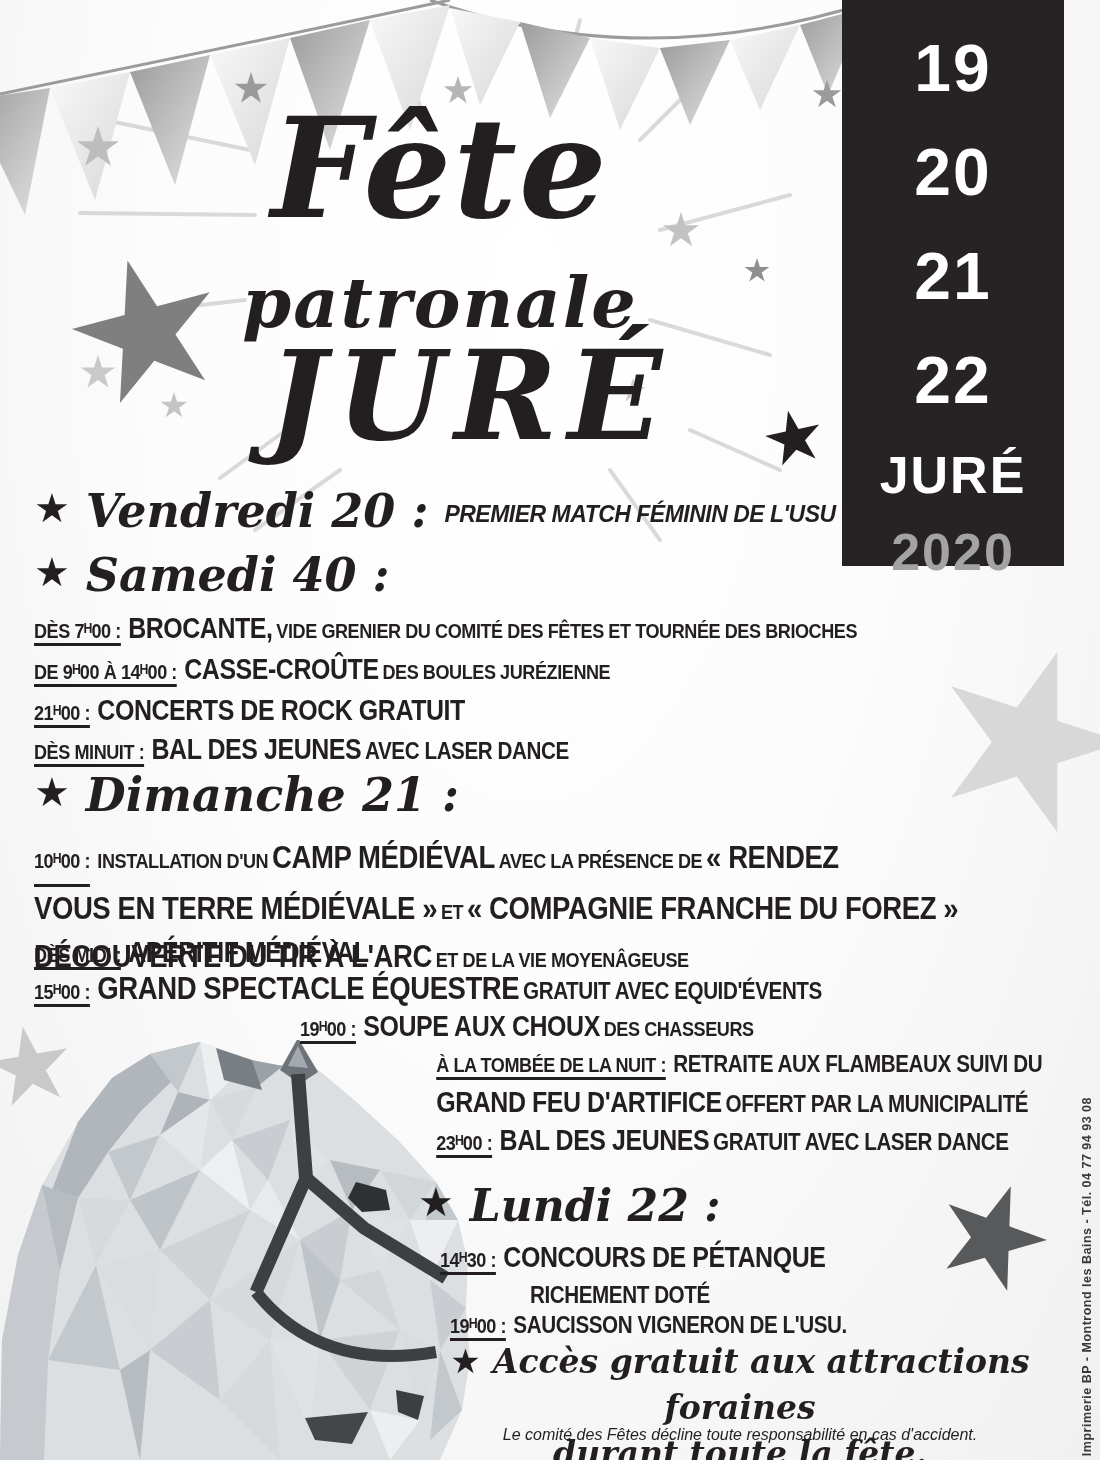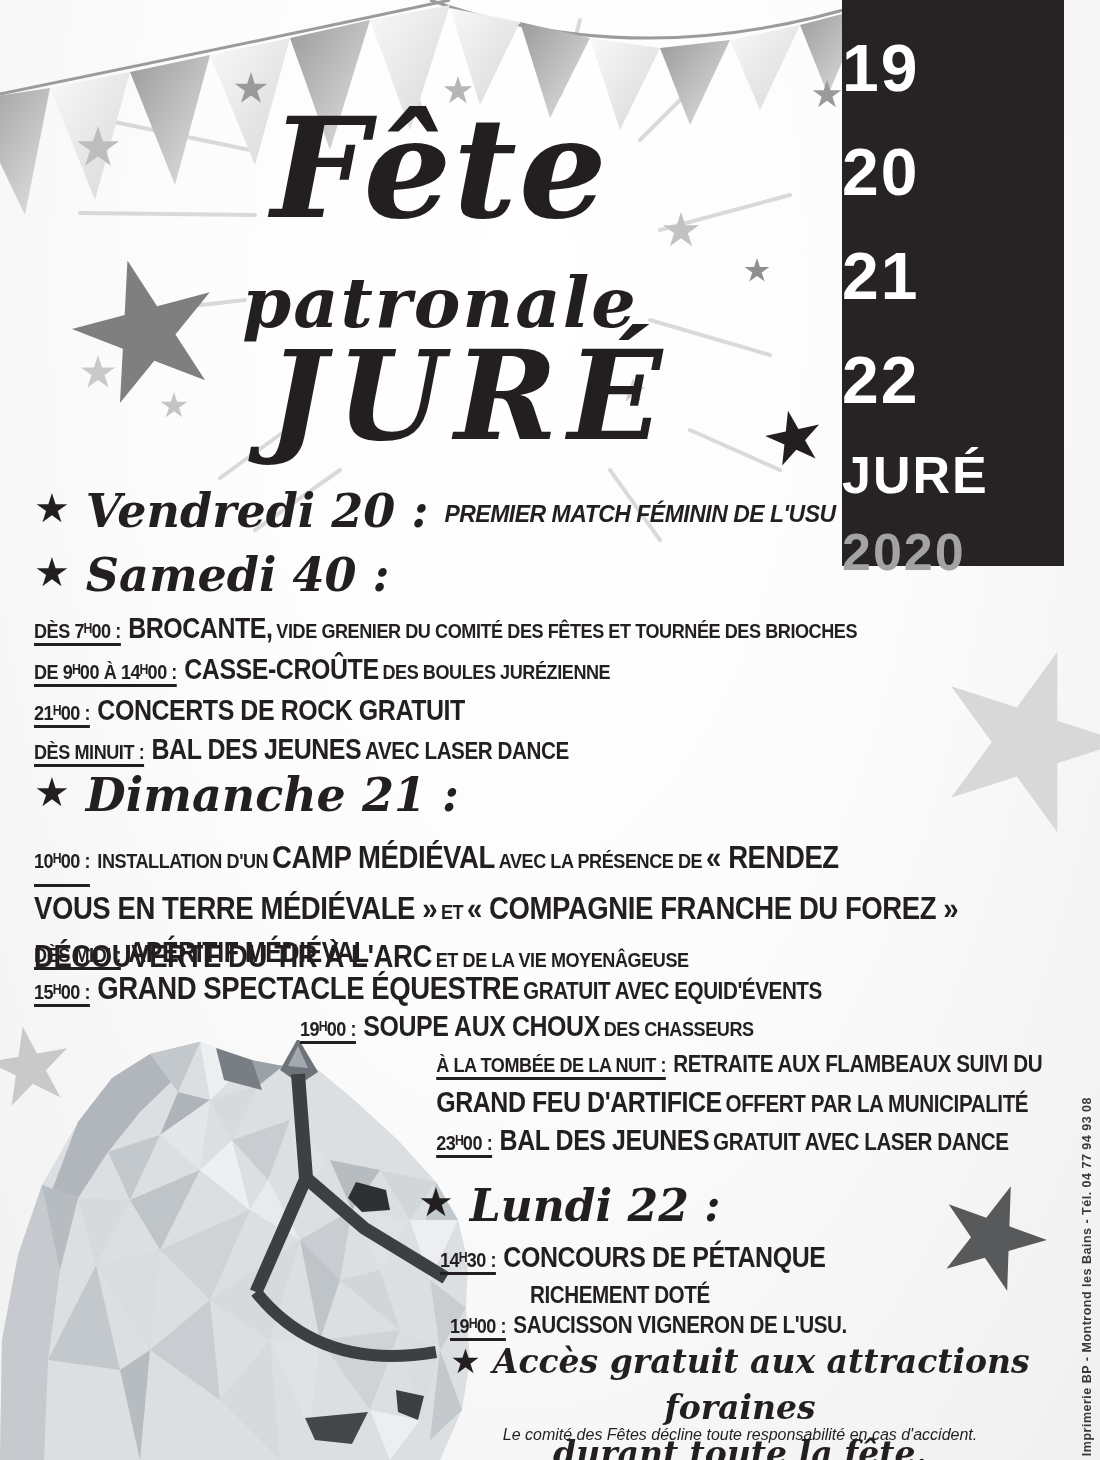--- a/index.html
+++ b/index.html
@@ -13,21 +13,21 @@
   svg.layer{position:absolute;left:0;top:0;pointer-events:none;}
 
   
   .title-word{position:absolute;text-align:center;line-height:1;letter-spacing:2px;}
   .t-fete{left:150px;top:100px;width:580px;font-size:138px;}
   .t-patronale{left:100px;top:268px;width:680px;font-size:70px;}
   .t-jure{left:150px;top:334px;width:640px;font-size:124px;letter-spacing:10px;}
 
   
   .date-box{position:absolute;left:842px;top:0;width:222px;height:566px;background:#272324;
-    font-family:"Liberation Sans","DejaVu Sans",sans-serif;font-weight:700;}
+    text-align:center;font-family:"Liberation Sans","DejaVu Sans",sans-serif;font-weight:700;}
   .date-day{color:#ffffff;font-size:66px;line-height:104px;letter-spacing:2px;}
   .date-month{color:#ffffff;font-size:52px;line-height:86px;letter-spacing:2px;}
   .date-year{color:#a3a3a3;font-size:52px;line-height:68px;letter-spacing:2px;}
 
   
   .heading{position:absolute;white-space:nowrap;font-size:46px;line-height:1;}
   .heading .star-bullet{font-family:"DejaVu Sans",sans-serif;font-style:normal;font-size:40px;
     vertical-align:12%;margin-right:16px;letter-spacing:0;}
   .evt{font-size:23px;letter-spacing:-0.5px;vertical-align:22%;margin-top:35px;}
 

